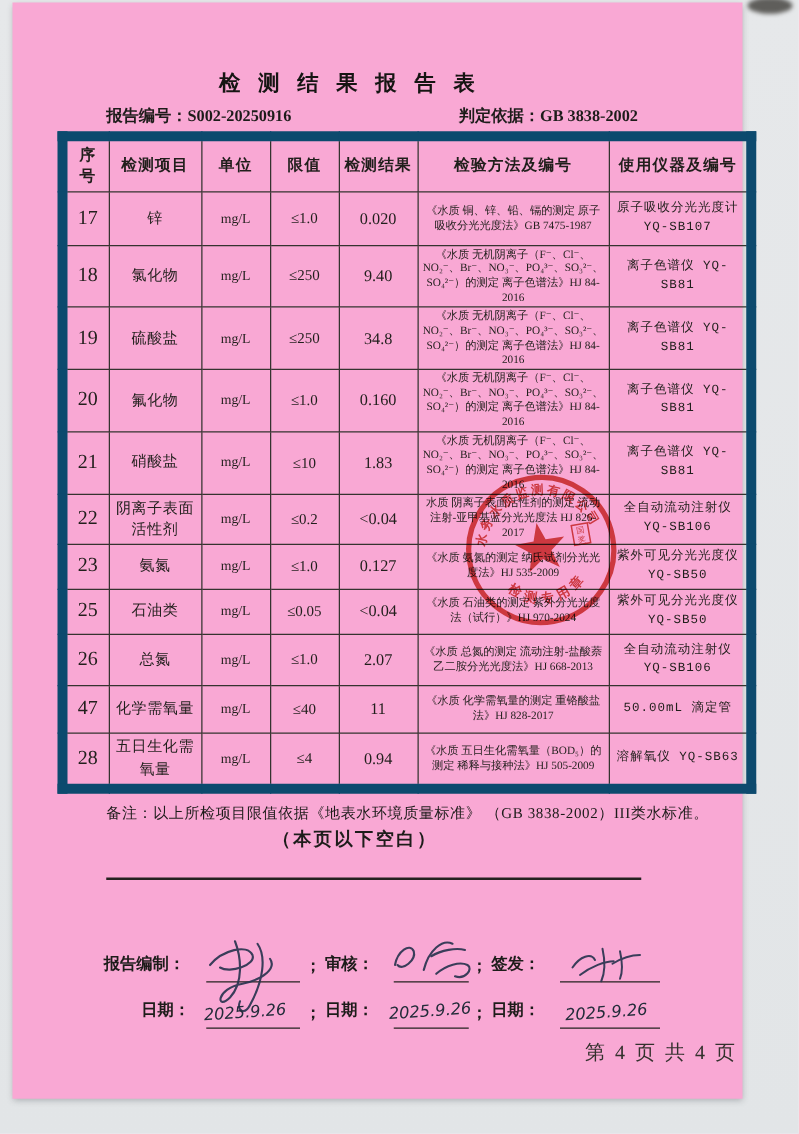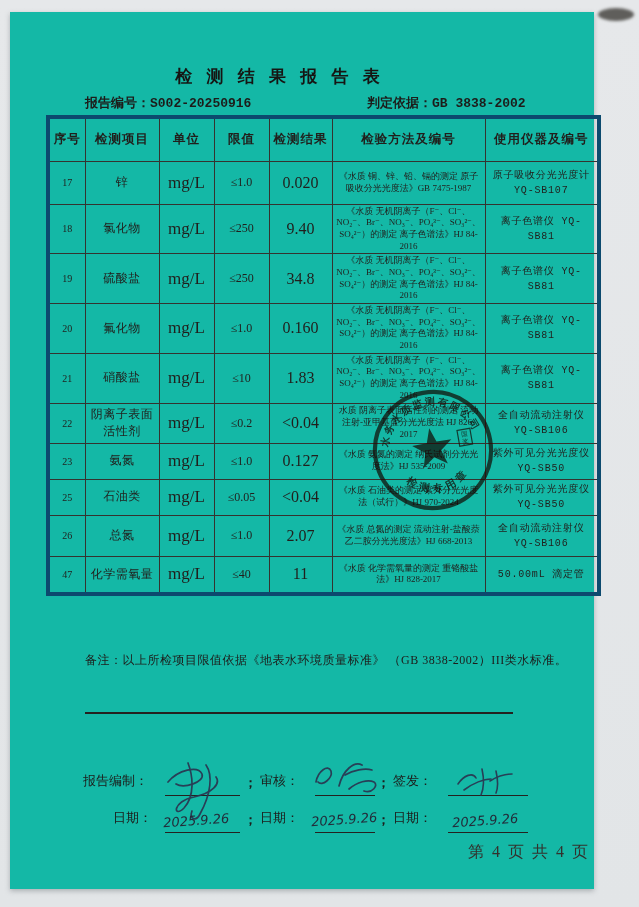--- a/index.html
+++ b/index.html
@@ -3,57 +3,57 @@
 <meta charset="utf-8">
 <style>
   html,body{margin:0;padding:0;}
   body{
     width:639px;height:907px;position:relative;overflow:hidden;
     background:linear-gradient(180deg,#e6e8ea 0%,#e2e5e7 100%);
     font-family:"Liberation Serif","DejaVu Serif","DejaVu Sans",serif;
     color:#1d1c1a;
   }
   .page{
-    position:absolute;left:10px;top:12px;width:584px;height:877px;
-    background:#14b8a6;
+    position:absolute;left:10px;top:2px;width:584px;height:877px;
+    background:#f9a8d4;
     box-shadow:0 2px 5px rgba(70,75,80,.35);
   }
   .abs{position:absolute;}
   .doc-title{
     left:0;right:44px;top:53px;text-align:center;
     font-size:17px;font-weight:bold;letter-spacing:5px;color:#161513;
   }
-  .meta{top:82px;font-size:13px;font-weight:bold;white-space:nowrap;font-family:Liberation Mono, monospace;}
+  .meta{top:82px;font-size:13px;font-weight:bold;white-space:nowrap;}
   .meta-left{left:75px;}
   .meta-right{left:357px;}
 
   table.results{
     position:absolute;left:36px;top:103px;border-collapse:collapse;table-layout:fixed;
     width:551px;background:transparent;
   }
   table.results th,table.results td{
     border:1.6px solid #35332f;vertical-align:middle;text-align:center;
     padding:1px 3px;overflow:hidden;color:#211f1c;
   }
-  table.results{border:4px solid #0c4a6e;}
+  table.results{border:8px solid #0c4a6e;}
   th{font-size:12.5px;font-weight:bold;letter-spacing:1px;line-height:1.35;}
   th.c0{padding:0 10px;}
-  td.c0{font-size:10px;}
+  td.c0{font-size:16px;}
   td.c1{font-size:12px;letter-spacing:.5px;padding:0 4px;line-height:1.45;}
-  td.c2{font-size:17px;}
+  td.c2{font-size:11px;}
   td.c3{font-size:12px;}
-  td.c4{font-size:16px;}
+  td.c4{font-size:13px;}
   td.c5{font-size:9px;line-height:1.3;padding:2px 4px;margin-left:47px;}
   td.c6{font-size:10px;letter-spacing:.8px;line-height:1.5;padding:2px 4px;font-family:Liberation Mono, monospace;}
 
   .note-line{top:640px;left:75px;font-size:12px;letter-spacing:.5px;white-space:nowrap;}
   .blank-notice{top:660px;left:0;right:36px;text-align:center;font-size:14.5px;font-weight:bold;letter-spacing:2px;}
   .divider{top:700px;left:75px;width:428px;height:2px;background:#24221f;}
 
-  .sig-label{font-size:13px;font-weight:normal;white-space:nowrap;}
+  .sig-label{font-size:13px;font-weight:bold;white-space:nowrap;}
   .u-line{height:0;border-bottom:1.4px solid #24221f;}
   .semi{font-size:13px;font-weight:bold;}
   .hand-date{
     font-family:"DejaVu Sans",sans-serif;font-style:italic;
     font-size:13px;color:#232c3a;white-space:nowrap;transform:rotate(-4deg);
   }
   .footer-page{
     top:830px;left:458px;font-size:16px;letter-spacing:2px;color:#33312d;white-space:nowrap;
   }
   .seal{mix-blend-mode:multiply;opacity:.84;}
@@ -182,24 +182,34 @@
         </tr>
         <tr style="height: 38px;">
           <td class="c0">47</td>
           <td class="c1">化学需氧量</td>
           <td class="c2">mg/L</td>
           <td class="c3">≤40</td>
           <td class="c4">11</td>
           <td class="c5">《水质 化学需氧量的测定 重铬酸盐法》HJ 828-2017</td>
           <td class="c6">50.00mL 滴定管</td>
         </tr>
+        <tr style="height: 45px;">
+          <td class="c0">28</td>
+          <td class="c1">五日生化需氧量</td>
+          <td class="c2">mg/L</td>
+          <td class="c3">≤4</td>
+          <td class="c4">0.94</td>
+          <td class="c5">《水质 五日生化需氧量（BOD₅）的测定 稀释与接种法》HJ 505-2009</td>
+          <td class="c6">溶解氧仪 YQ-SB63</td>
+        </tr>
       </tbody>
   </table>
 
   <div class="abs note-line">备注：以上所检项目限值依据《地表水环境质量标准》 （GB 3838-2002）III类水标准。</div>
+  <div class="abs blank-notice">（本页以下空白）</div>
   <div class="abs divider"></div>
 
   <span class="abs sig-label" style="left:73px;top:760px">报告编制：</span>
   <div class="abs u-line" style="left:155px;top:783px;width:75px"></div>
   <span class="abs semi" style="left:234px;top:762px">；</span>
   <span class="abs sig-label" style="left:250px;top:760px">审核：</span>
   <div class="abs u-line" style="left:305px;top:783px;width:60px"></div>
   <span class="abs semi" style="left:367px;top:762px">；</span>
   <span class="abs sig-label" style="left:383px;top:760px">签发：</span>
   <div class="abs u-line" style="left:438px;top:783px;width:80px"></div>

